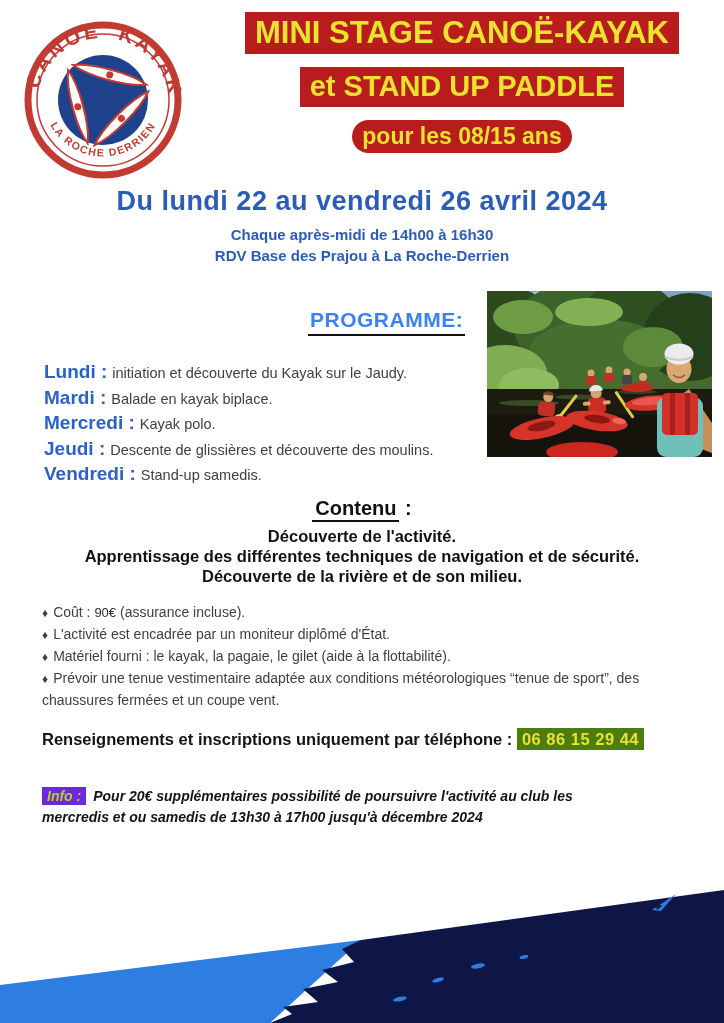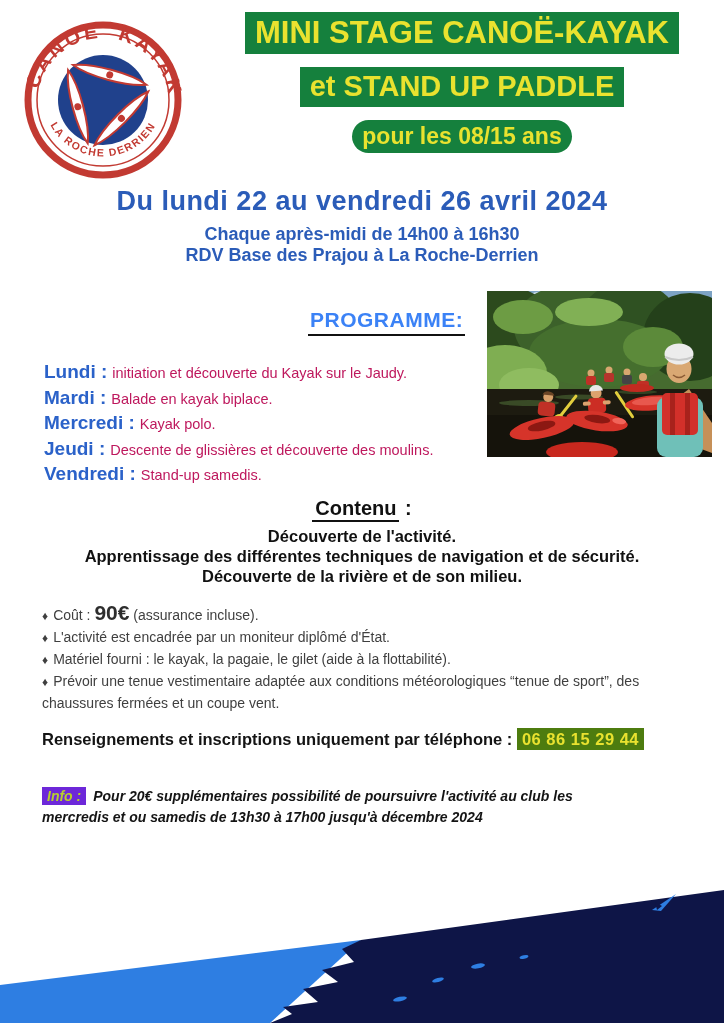--- a/index.html
+++ b/index.html
@@ -12,57 +12,57 @@
     overflow:hidden;
     font-family:"Liberation Sans", sans-serif;
   }
   
   .logo{position:absolute;left:22px;top:20px;width:162px;height:160px;}
   .title-banner{
     position:absolute;left:200px;top:12px;width:524px;
     display:flex;flex-direction:column;align-items:center;gap:13px;
   }
   .title-bar{
-    background:#15803d;color:#e9e22f;font-weight:bold;
+    background:#b91c1c;color:#e9e22f;font-weight:bold;
     padding:4px 10px;line-height:1.1;white-space:nowrap;
   }
   .title-bar.l1{font-size:31px;}
   .title-bar.l2{font-size:29px;}
   .title-bar.l3{font-size:23px;border-radius:18px;}
   
   .dates{position:absolute;left:0;top:186px;width:724px;text-align:center;color:#2b5cb8;}
   .date-heading{font-size:27px;font-weight:bold;letter-spacing:0.5px;}
-  .date-sub{font-size:18px;font-weight:bold;line-height:21px;}
+  .date-sub{font-size:15px;font-weight:bold;line-height:21px;}
   .date-sub.first{margin-top:7px;}
   
   .programme-heading{
     position:absolute;left:308px;top:308px;
     font-size:21px;font-weight:bold;color:#3b82f6;
     border-bottom:2.5px solid #111;padding:0 2px 2px 2px;
     letter-spacing:0.5px;
   }
   .photo{
     position:absolute;left:487px;top:291px;width:225px;height:166px;
     overflow:hidden;
   }
   .programme-list{position:absolute;left:44px;top:360px;width:446px;}
   .programme-row{line-height:24.5px;white-space:nowrap;}
   .programme-day{font-size:19px;font-weight:bold;color:#2b62c9;}
-  .programme-desc{font-size:14.5px;color:#be185d;margin-left:5px;}
+  .programme-desc{font-size:14.5px;color:#404040;margin-left:5px;}
   
   .contenu{position:absolute;left:0;top:497px;width:724px;text-align:center;color:#111;}
   .contenu-heading{font-size:20px;font-weight:bold;}
   .contenu-heading .u{border-bottom:2.5px solid #111;padding:0 3px 1px 3px;}
   .contenu-lines{margin-top:6px;}
   .contenu-line{font-size:16.5px;font-weight:bold;line-height:20px;}
   
   .details{position:absolute;left:42px;top:602px;width:642px;color:#3f3f3f;}
   .detail-item{font-size:14px;line-height:21px;}
   .bullet{margin-right:5px;font-size:12px;}
-  .cost-value{font-weight:bold;font-size:21px;color:#2e2e2e;}
+  .cost-value{font-weight:normal;font-size:13px;color:#2e2e2e;}
   
   .contact{position:absolute;left:42px;top:730px;width:660px;white-space:nowrap;}
   .contact-label{font-size:16.5px;font-weight:bold;color:#141414;}
   .phone-badge{
     background:#4d7c0f;color:#e9e22f;font-weight:bold;font-size:16.5px;
     padding:2px 5px;letter-spacing:0.5px;
   }
   
   .info{position:absolute;left:42px;top:786px;width:585px;
         font-size:14px;font-weight:bold;font-style:italic;color:#141414;line-height:21px;}

